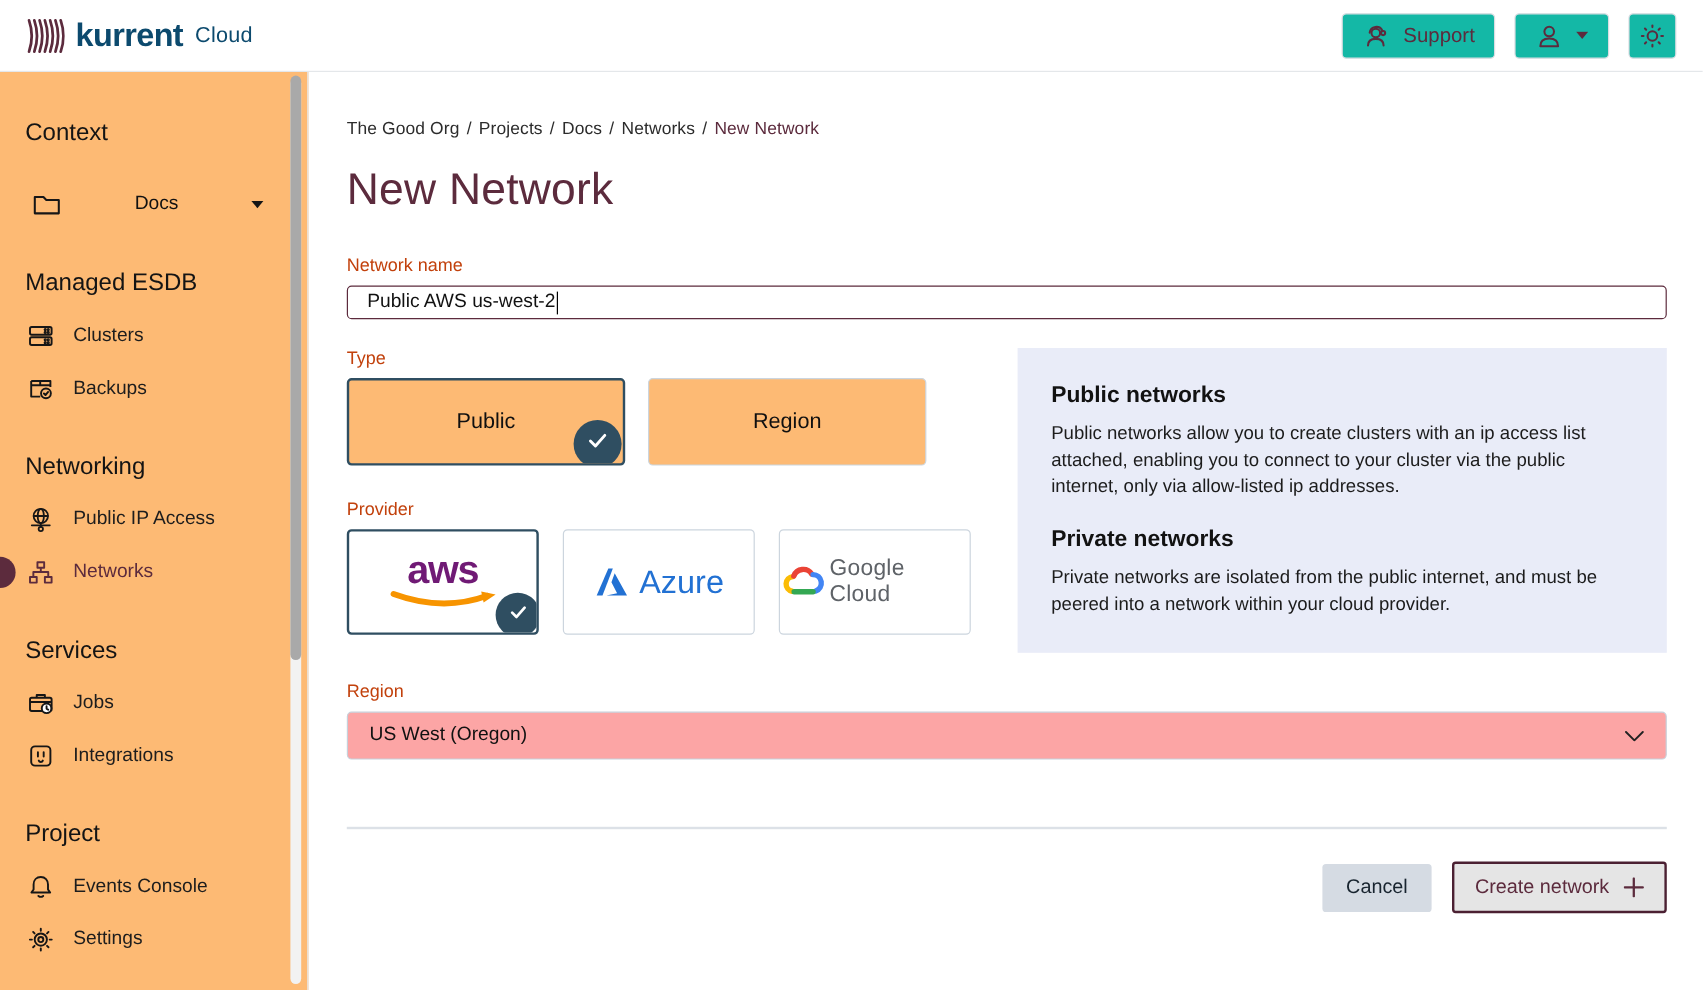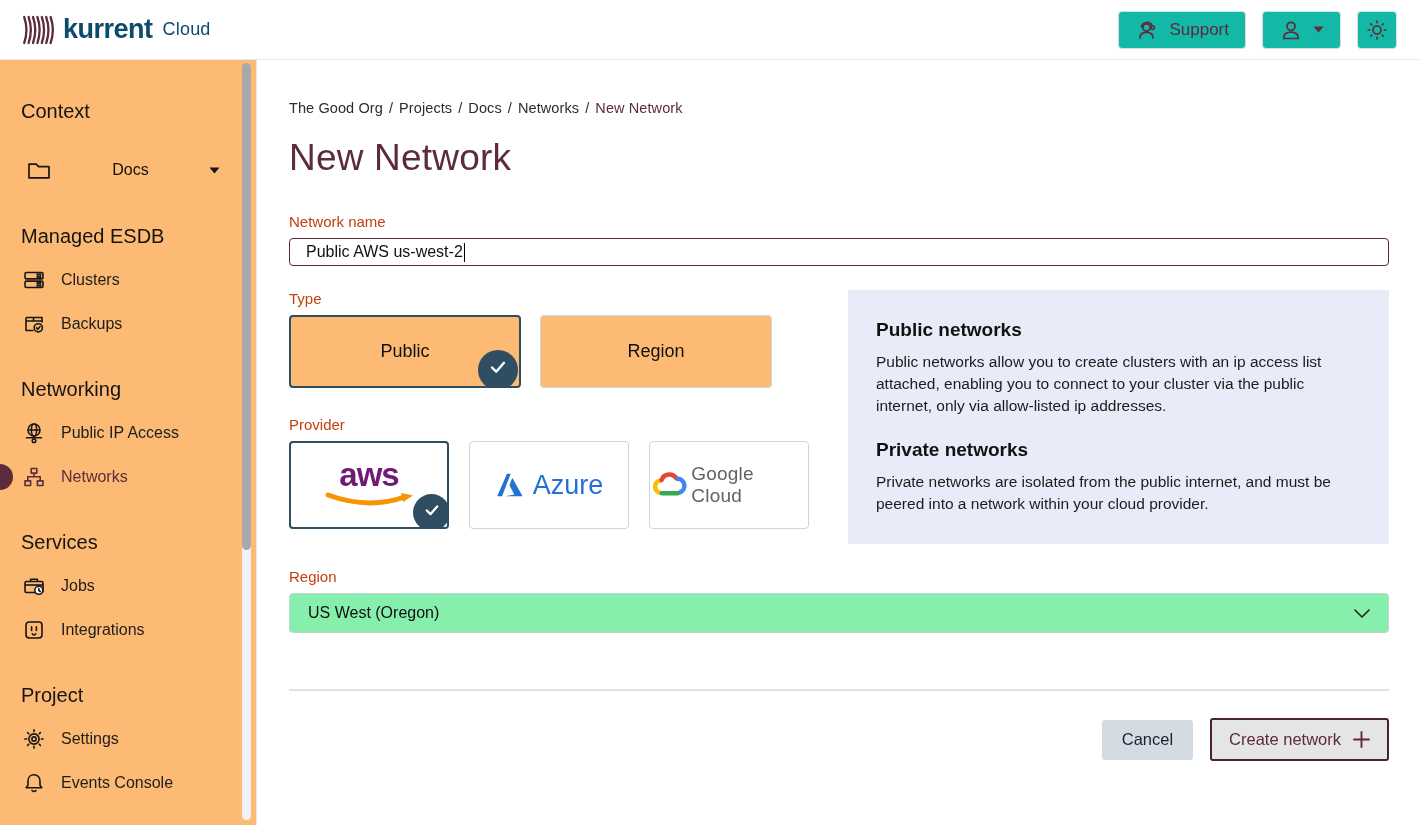--- a/index.html
+++ b/index.html
@@ -77,21 +77,21 @@
   .gcloud-word { font-size:19px; color:#5f6368; letter-spacing:0.2px; }
 
   .info-panel { margin-left:auto; width:541px; background:#e9ecf8; padding:29px 28px; }
   .info-h { font-size:19px; font-weight:700; color:#121212; }
   .info-p { font-size:15.5px; color:#1c1c1c; line-height:1.42; margin-top:10px; }
   .info-sec + .info-sec { margin-top:22px; }
 
   .region-field { margin-top:24px; }
   .select-box { display:flex; align-items:center; justify-content:space-between; height:40px;
                 border:1px solid #c7d0da; border-radius:4px; padding:0 18px; font-size:16px;
-                color:#111; cursor:pointer; background:#86efac; }
+                color:#111; cursor:pointer; background:#fca5a5; }
 
   .divider { height:2px; background:#dce1e7; margin-top:56px; }
   .actions-row { display:flex; justify-content:flex-end; align-items:center; gap:17px; margin-top:27px; }
   .btn-cancel { height:40px; padding:0 20px; background:#d5dbe3; border:none; border-radius:3px;
                 font-size:16.5px; color:#18242f; cursor:pointer; font-family:inherit; }
   .btn-create { height:43px; padding:0 17px; display:flex; align-items:center; gap:12px;
                 background:#e5e5e5; border:2px solid #4b2032; border-radius:3px; font-size:16.5px;
                 color:#5c2b3d; cursor:pointer; font-family:inherit; }
 </style>
 </head>
@@ -258,36 +258,36 @@
           </svg>
         </span>
         <span>Integrations</span>
       </div>
     </div>
 
     <div class="side-section">
       <div class="side-heading">Project</div>
       <div class="side-item">
         <span class="icon">
+          <svg width="24" height="24" viewBox="0 0 24 24" fill="none" stroke="#161616" stroke-width="1.6" stroke-linecap="round" stroke-linejoin="round">
+            <path d="M12 3.8 c-3.6 0-6 2.6-6 6.2 v4.2 l-1.8 2.6 h15.6 L18 14.2 v-4.2 c0-3.6-2.4-6.2-6-6.2 z"></path>
+            <path d="M10 19.6 q2 1.6 4 0"></path>
+          </svg>
+        </span>
+        <span>Events Console</span>
+      </div>
+      <div class="side-item">
+        <span class="icon">
           <svg width="24" height="24" viewBox="0 0 24 24" fill="none" stroke="#161616" stroke-width="1.6" stroke-linecap="round">
             <circle cx="12" cy="12" r="5.1"></circle>
             <circle cx="12" cy="12" r="2.1"></circle>
             <path d="M12 4.6 V2.9 M12 21.1 v-1.7 M19.4 12 h1.7 M2.9 12 h1.7 M17.2 6.8 l1.2-1.2 M5.6 18.4 l1.2-1.2 M17.2 17.2 l1.2 1.2 M5.6 5.6 l1.2 1.2"></path>
           </svg>
         </span>
         <span>Settings</span>
-      </div>
-      <div class="side-item">
-        <span class="icon">
-          <svg width="24" height="24" viewBox="0 0 24 24" fill="none" stroke="#161616" stroke-width="1.6" stroke-linecap="round" stroke-linejoin="round">
-            <path d="M12 3.8 c-3.6 0-6 2.6-6 6.2 v4.2 l-1.8 2.6 h15.6 L18 14.2 v-4.2 c0-3.6-2.4-6.2-6-6.2 z"></path>
-            <path d="M10 19.6 q2 1.6 4 0"></path>
-          </svg>
-        </span>
-        <span>Events Console</span>
       </div>
     </div>
 
     <div class="scroll-track"></div>
     <div class="scroll-thumb"></div>
   </div>
 
   <div class="main">
     <div class="breadcrumb">
       <span>The Good Org</span><span class="sep">/</span><span>Projects</span><span class="sep">/</span><span>Docs</span><span class="sep">/</span><span>Networks</span><span class="sep">/</span><span class="current">New Network</span>

